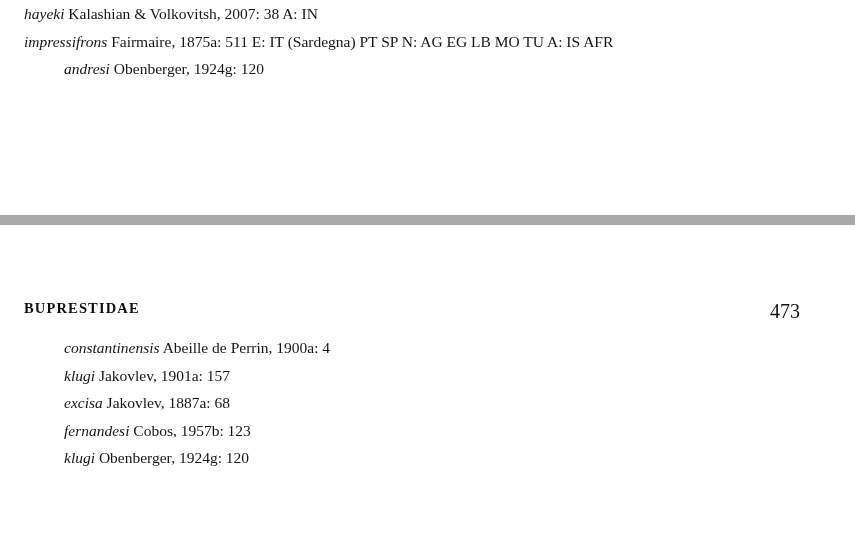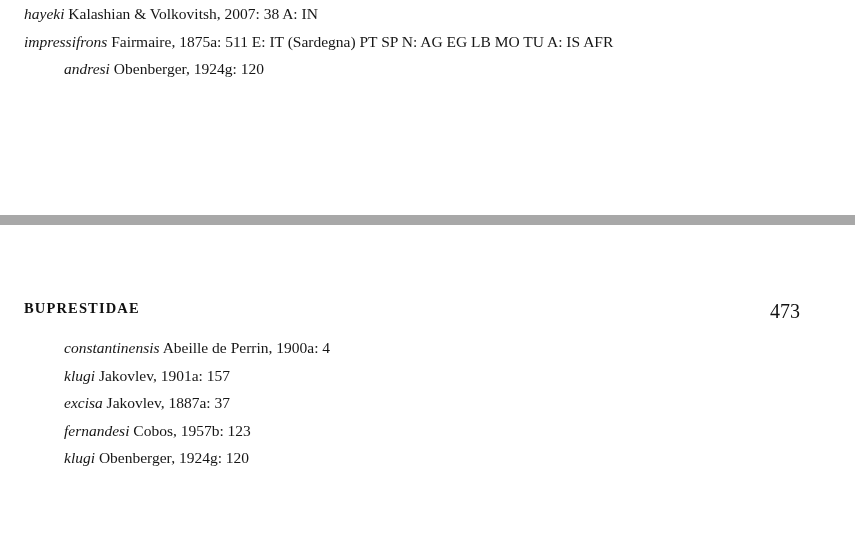--- a/index.html
+++ b/index.html
@@ -119,21 +119,21 @@
     <div class="entry lvl1">
       <span class="taxon">constantinensis</span>
       <span class="rest">Abeille de Perrin, 1900a: 4</span>
     </div>
     <div class="entry lvl1">
       <span class="taxon">klugi</span>
       <span class="rest">Jakovlev, 1901a: 157</span>
     </div>
     <div class="entry lvl1">
       <span class="taxon">excisa</span>
-      <span class="rest">Jakovlev, 1887a: 37</span>
+      <span class="rest">Jakovlev, 1887a: 68</span>
     </div>
     <div class="entry lvl1">
       <span class="taxon">fernandesi</span>
       <span class="rest">Cobos, 1957b: 123</span>
     </div>
     <div class="entry lvl1">
       <span class="taxon">klugi</span>
       <span class="rest">Obenberger, 1924g: 120</span>
     </div>
   </div>

